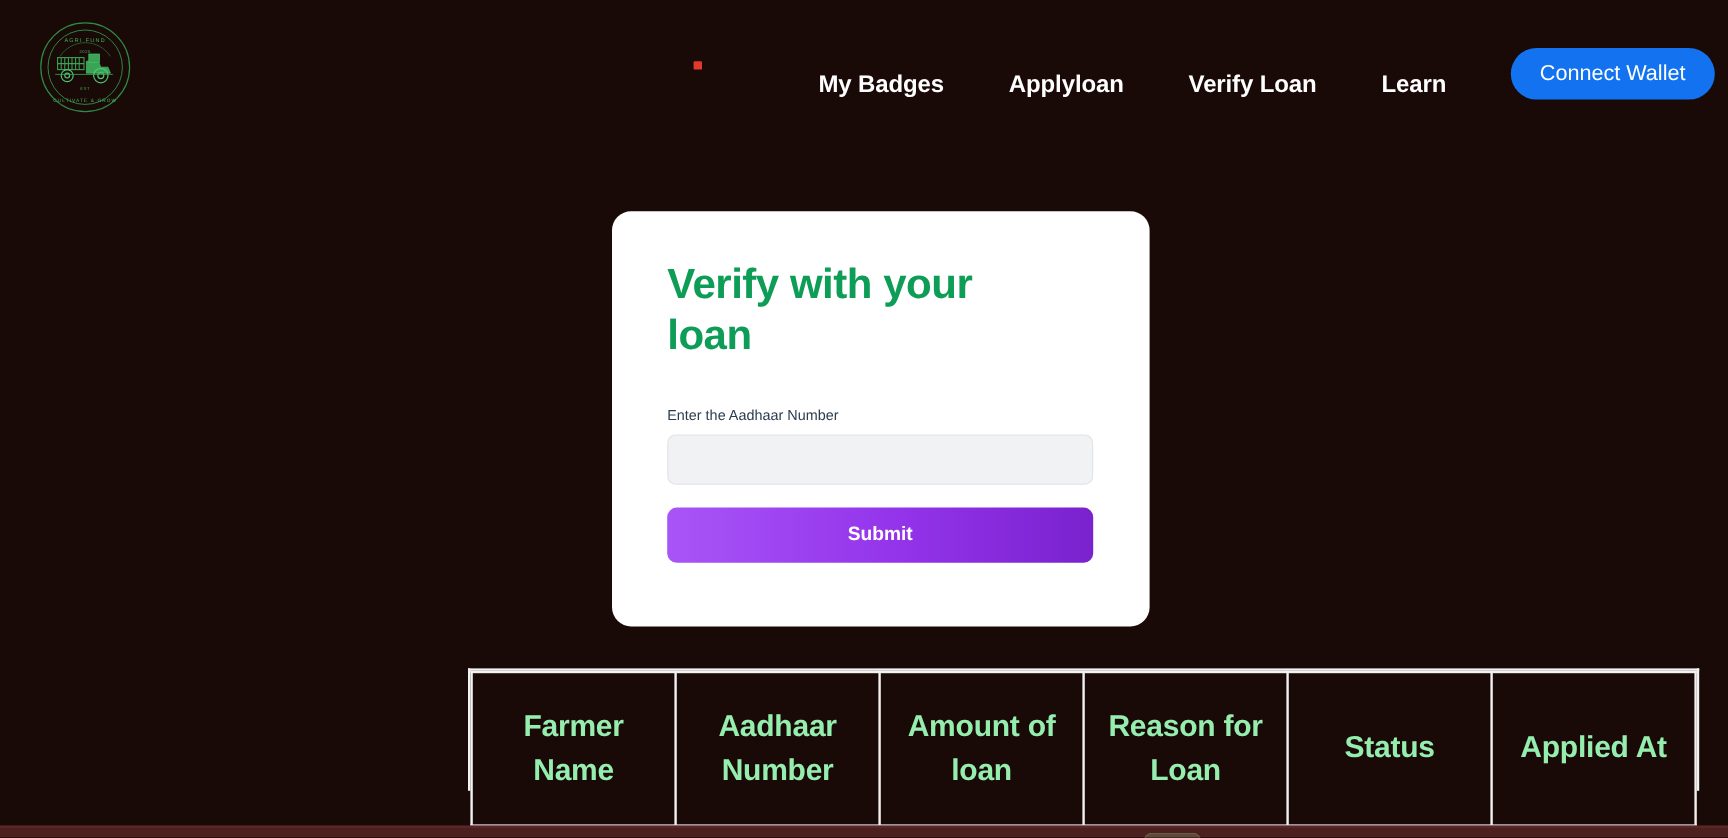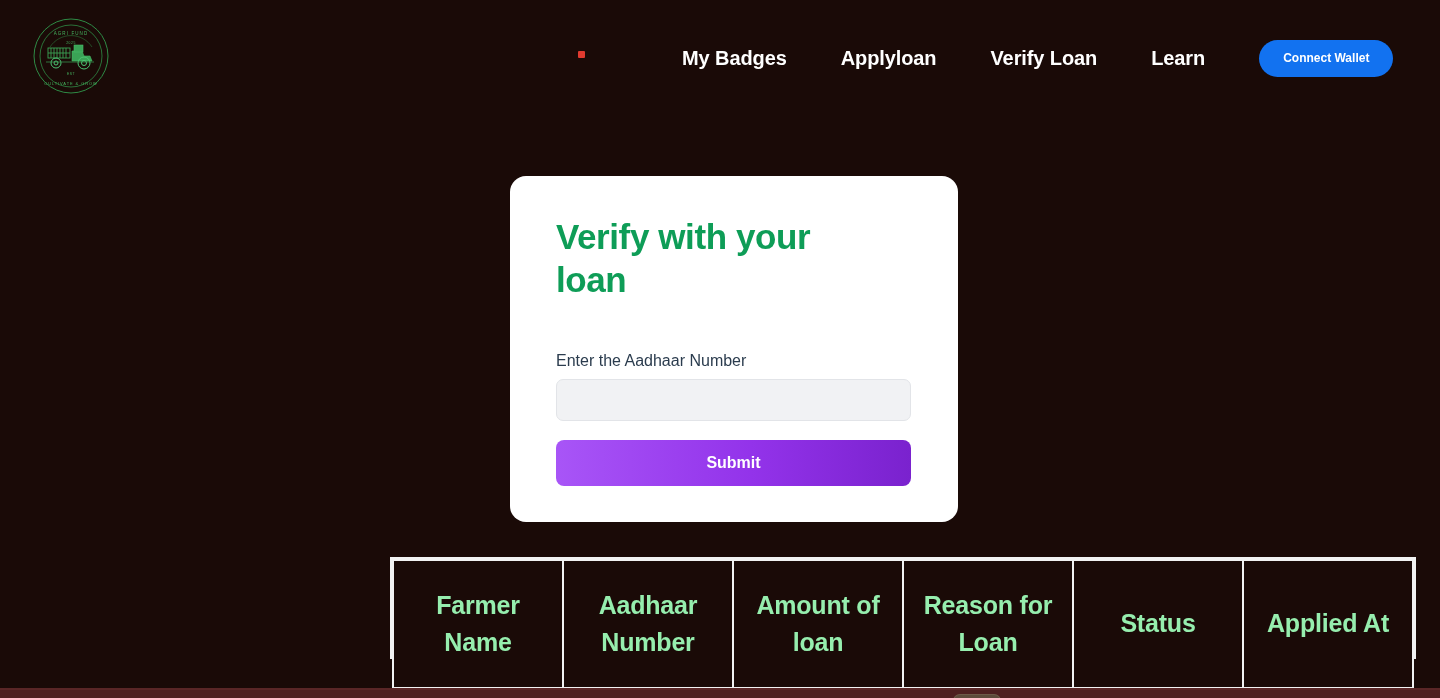--- a/index.html
+++ b/index.html
@@ -72,43 +72,43 @@
     height: 7px;
     background: #e03a2f;
     border-radius: 1px;
   }
 
   .nav-links {
     position: absolute;
     left: 682px;
     top: 40px;
     display: flex;
-    align-items: center;
+    align-items: flex-end;
     gap: 0px;
   }
 
   .nav-link {
     color: #ffffff;
     font-size: 20px;
     font-weight: bold;
     letter-spacing: -0.1px;
     text-decoration: none;
     white-space: nowrap;
     cursor: pointer;
   }
   .nav-link.l0 { margin-right: 54px; }
   .nav-link.l1 { margin-right: 54px; }
   .nav-link.l2 { margin-right: 54px; }
   .nav-link.l3 { margin-right: 54px; }
 
   .connect-wallet {
     background: #1272f0;
     color: #ffffff;
-    font-size: 12px;
-    font-weight: bold;
+    font-size: 18px;
+    font-weight: normal;
     border: none;
     border-radius: 22px;
     padding: 12px 24px 13px;
     cursor: pointer;
     font-family: "Liberation Sans", sans-serif;
     white-space: nowrap;
     line-height: 1;
   }
 
   
@@ -126,23 +126,23 @@
   .card-title {
     color: #0e9d57;
     font-size: 35px;
     font-weight: bold;
     line-height: 1.22;
     letter-spacing: -0.4px;
     max-width: 300px;
   }
 
   .field-label {
-    margin-top: 51px;
+    margin-top: 38px;
     color: #2b3c4e;
-    font-size: 16px;
+    font-size: 12px;
     font-weight: normal;
   }
 
   .aadhaar-input {
     display: block;
     margin-top: 9px;
     width: 355px;
     height: 42px;
     background: #f1f2f4;
     border: 1px solid #e2e4e8;

